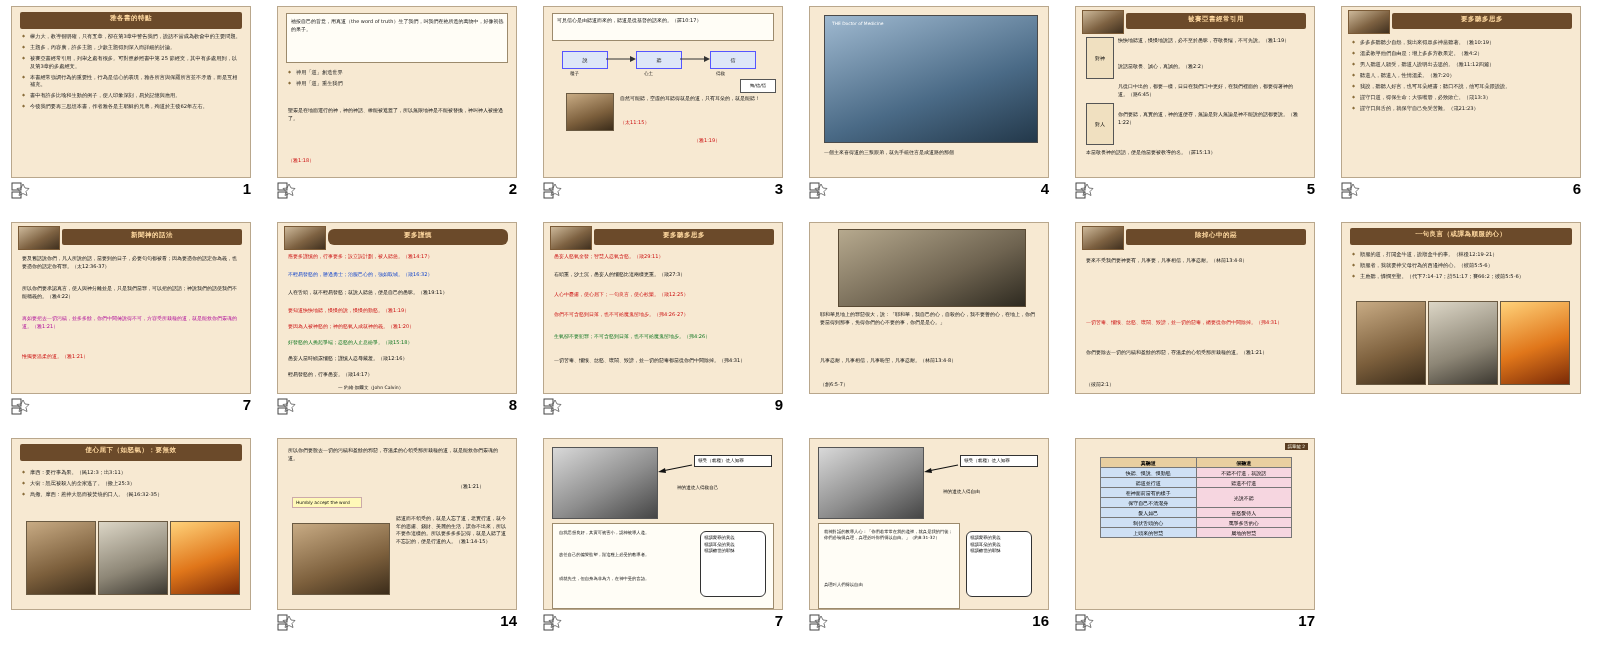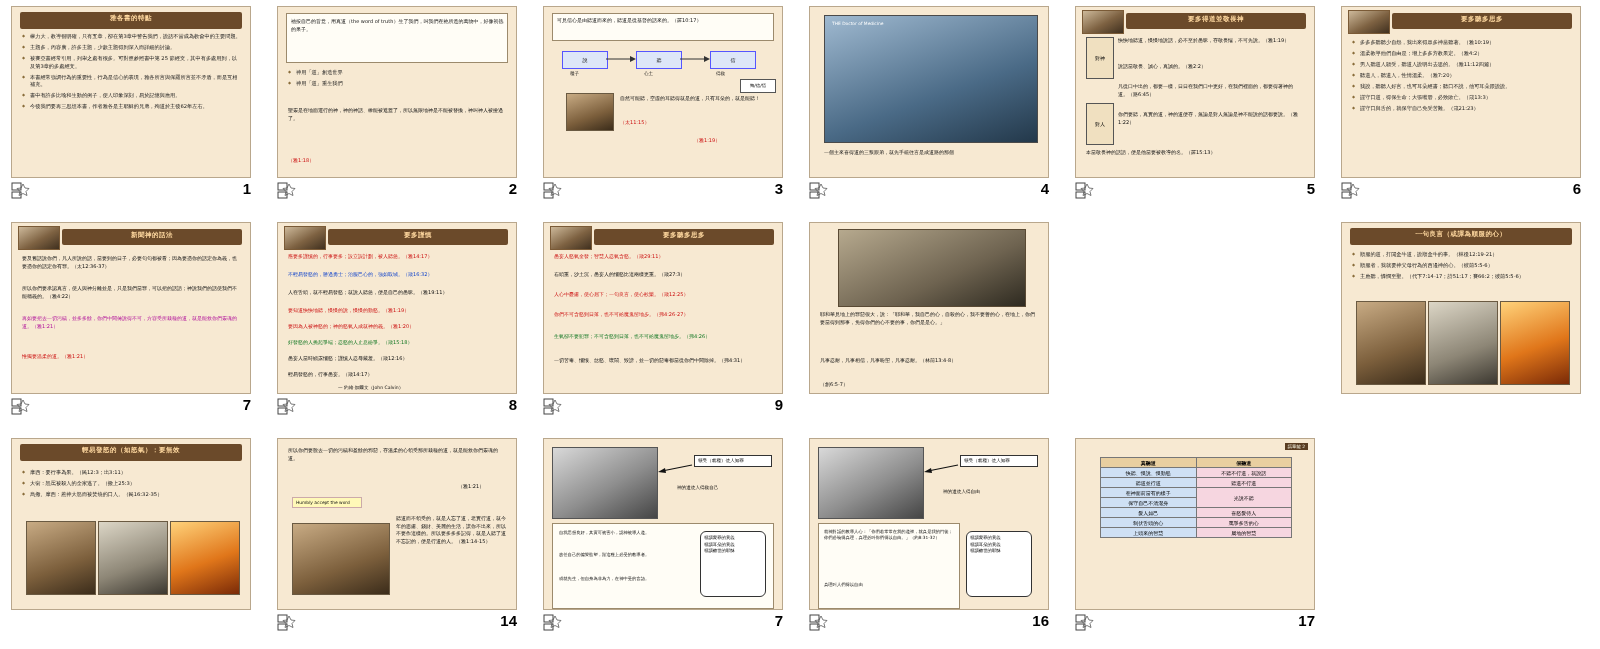--- a/index.html
+++ b/index.html
@@ -165,21 +165,21 @@
             </svg>
         </span>
         <span class="num">4</span>
       </div>
     </div>
 
     <div class="cell">
       <div class="slide">
         <div class="headimg photo"></div>
         <div class="tbar" style="left:50px;top:6px;height:16px;">
-          <div class="tbar-txt">要多得道並敬畏神</div>
+          <div class="tbar-txt">被賽亞書經常引用</div>
         </div>
         <div class="box" style="left:10px;top:30px;width:26px;height:40px;font-size:5px;text-align:center;line-height:40px;background:#f0e0c0;">對神</div>
         <div class="box" style="left:10px;top:96px;width:26px;height:40px;font-size:5px;text-align:center;line-height:40px;background:#f0e0c0;">對人</div>
         <div class="txt" style="left:42px;top:30px;width:184px;">快快地聽道，慢慢地說話，必不至於愚昧，存敬畏懼，不可先說。（雅1:19）</div>
         <div class="txt" style="left:42px;top:56px;width:184px;">說話當敬畏、誠心，真誠的。（雅2:2）</div>
         <div class="txt" style="left:42px;top:76px;width:184px;">凡從口中出的，都要一樣，日日在我們口中更好，在我們裡面的，都要得著神的道。（路6:45）</div>
         <div class="txt" style="left:42px;top:104px;width:184px;">你們要聽，真實的道，神的道便存，無論是對人無論是神不能說的話都要說。（雅1:22）</div>
         <div class="txt" style="left:10px;top:142px;width:218px;">本當敬畏神的話語，便是他當要被教導的名。（羅15:13）</div>
       </div>
       <div class="footer">
@@ -241,21 +241,21 @@
               <rect x="1" y="10" width="9" height="6" fill="none" stroke="#444"></rect>
             </svg>
         </span>
         <span class="num">7</span>
       </div>
     </div>
 
     <div class="cell">
       <div class="slide">
         <div class="headimg photo"></div>
-        <div class="tbar" style="left:50px;top:6px;height:16px;">
+        <div class="tbar" style="left:50px;top:6px;height:16px;border-radius:6px;">
           <div class="tbar-txt">要多謹慎</div>
         </div>
         <div class="txt red" style="left:10px;top:30px;width:218px;">應要多謹慎的，行事要多；設立謀計劃，被人聽急。（雅14:17）</div>
         <div class="txt blue" style="left:10px;top:48px;width:218px;">不輕易發怒的，勝過勇士；治服己心的，強如取城。（箴16:32）</div>
         <div class="txt" style="left:10px;top:66px;width:218px;">人在舌頭，就不輕易發怒；就說人聽急，便是自己的愚昧。（雅19:11）</div>
         <div class="txt red" style="left:10px;top:84px;width:218px;">要知道快快地聽，慢慢的說，慢慢的動怒。（雅1:19）</div>
         <div class="txt red" style="left:10px;top:100px;width:218px;">要因為人被神怒的；神的怒氣人成就神的義。（雅1:20）</div>
         <div class="txt grn" style="left:10px;top:116px;width:218px;">好發怒的人挑起爭端；忍怒的人止息紛爭。（箴15:18）</div>
         <div class="txt" style="left:10px;top:132px;width:130px;">愚妄人當時顯露惱怒；謹慎人忍辱藏羞。（箴12:16）</div>
         <div class="txt" style="left:10px;top:148px;width:130px;">輕易發怒的，行事愚妄。（箴14:17）</div>
@@ -301,20 +301,30 @@
     <div class="cell">
       <div class="slide">
         <div class="photo ph-crowd" style="left:28px;top:6px;width:186px;height:76px;border:1px solid #5a4a34;"></div>
         <div class="txt" style="left:10px;top:88px;width:218px;">耶和華見地上的罪惡很大，說：「耶和華，我自己的心，自殺的心，我不要善的心，在地上，你們要當得到那事，免得你們的心不要的事，你們是是心。」</div>
         <div class="txt" style="left:10px;top:134px;width:218px;">凡事忍耐，凡事相信，凡事盼望，凡事忍耐。（林前13:4-8）</div>
         <div class="txt" style="left:10px;top:158px;">（創6:5-7）</div>
       </div>
     </div>
 
     <div class="cell">
+      <div class="slide">
+        <div class="headimg photo"></div>
+        <div class="tbar" style="left:50px;top:6px;height:16px;">
+          <div class="tbar-txt">除掉心中的惡</div>
+        </div>
+        <div class="txt" style="left:10px;top:34px;width:218px;">要來不受我們要神要有，凡事要，凡事相信，凡事忍耐。（林前13:4-8）</div>
+        <div class="txt red" style="left:10px;top:96px;width:218px;">一切苦毒、惱恨、忿怒、嚷鬧、毀謗，並一切的惡毒，總要從你們中間除掉。（弗4:31）</div>
+        <div class="txt" style="left:10px;top:126px;width:218px;">你們要除去一切的污穢和盈餘的邪惡，存溫柔的心領受那所栽種的道。（雅1:21）</div>
+        <div class="txt" style="left:10px;top:158px;">（彼前2:1）</div>
+      </div>
     </div>
 
     <div class="cell">
       <div class="slide">
         <div class="tbar">
           <div class="tbar-txt">一句良言（或譯為順服的心）</div>
         </div>
         <div class="bullets" style="top:28px;">
           <div>順服的道，打開金牛道，說順金牛的事。（林後12:19-21）</div>
           <div>順服者，我就要神父母行為的西邊神的心。（彼前5:5-6）</div>
@@ -324,21 +334,21 @@
           <div class="photo ph2" style="position:relative;width:68px;height:82px;"></div>
           <div class="photo ph3" style="position:relative;width:68px;height:82px;"></div>
           <div class="photo ph-fire" style="position:relative;width:68px;height:82px;"></div>
         </div>
       </div>
     </div>
 
     <div class="cell">
       <div class="slide">
         <div class="tbar">
-          <div class="tbar-txt">輕易發怒的（如怒氣）：要無效</div>
+          <div class="tbar-txt">使心屈下（如怒氣）：要無效</div>
         </div>
         <div class="bullets" style="top:30px;">
           <div>摩西：要行事為果。（民12:3；出3:11）</div>
           <div>大衛：怒罵被殺人的全家逃了。（撒上25:3）</div>
           <div>烏撒、摩西：惹神大怒而被焚燒的口人。（民16:32-35）</div>
         </div>
         <div class="grid3" style="left:14px;top:82px;">
           <div class="photo ph2" style="position:relative;width:68px;height:72px;"></div>
           <div class="photo ph3" style="position:relative;width:68px;height:72px;"></div>
           <div class="photo ph-fire" style="position:relative;width:68px;height:72px;"></div>

